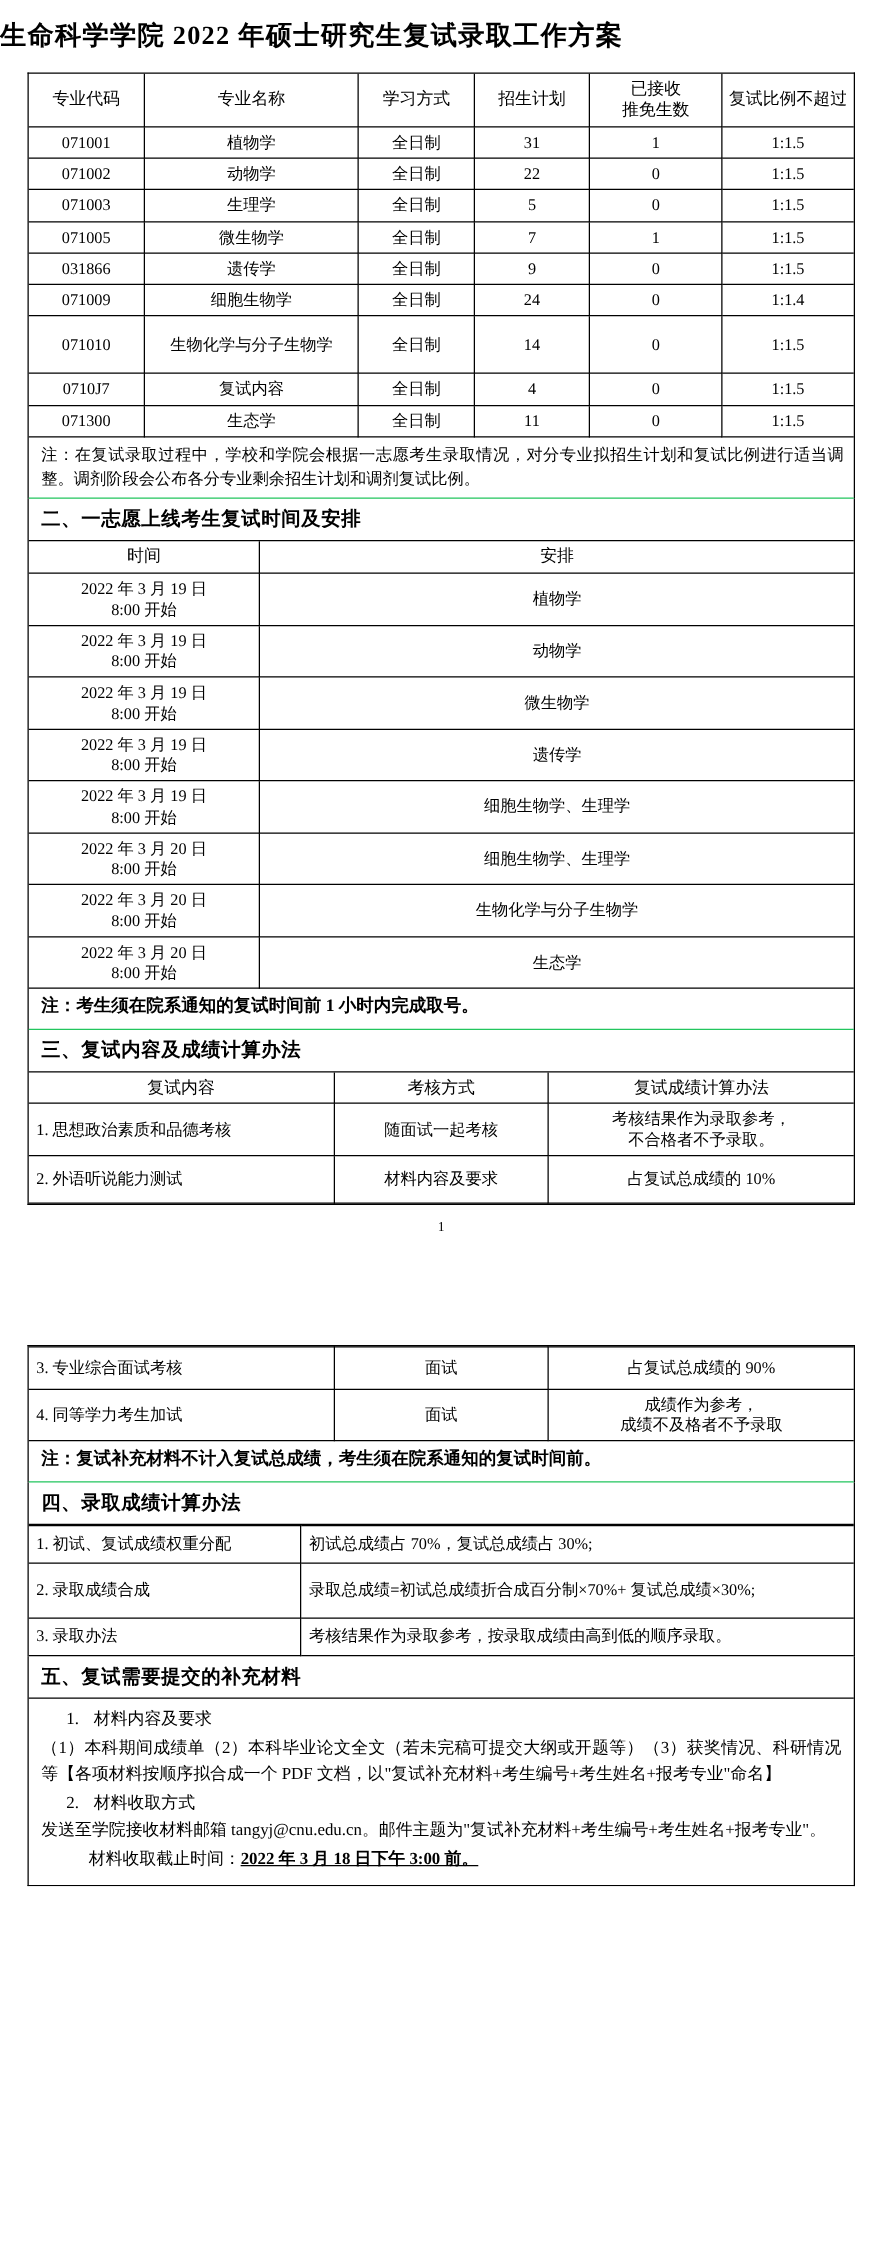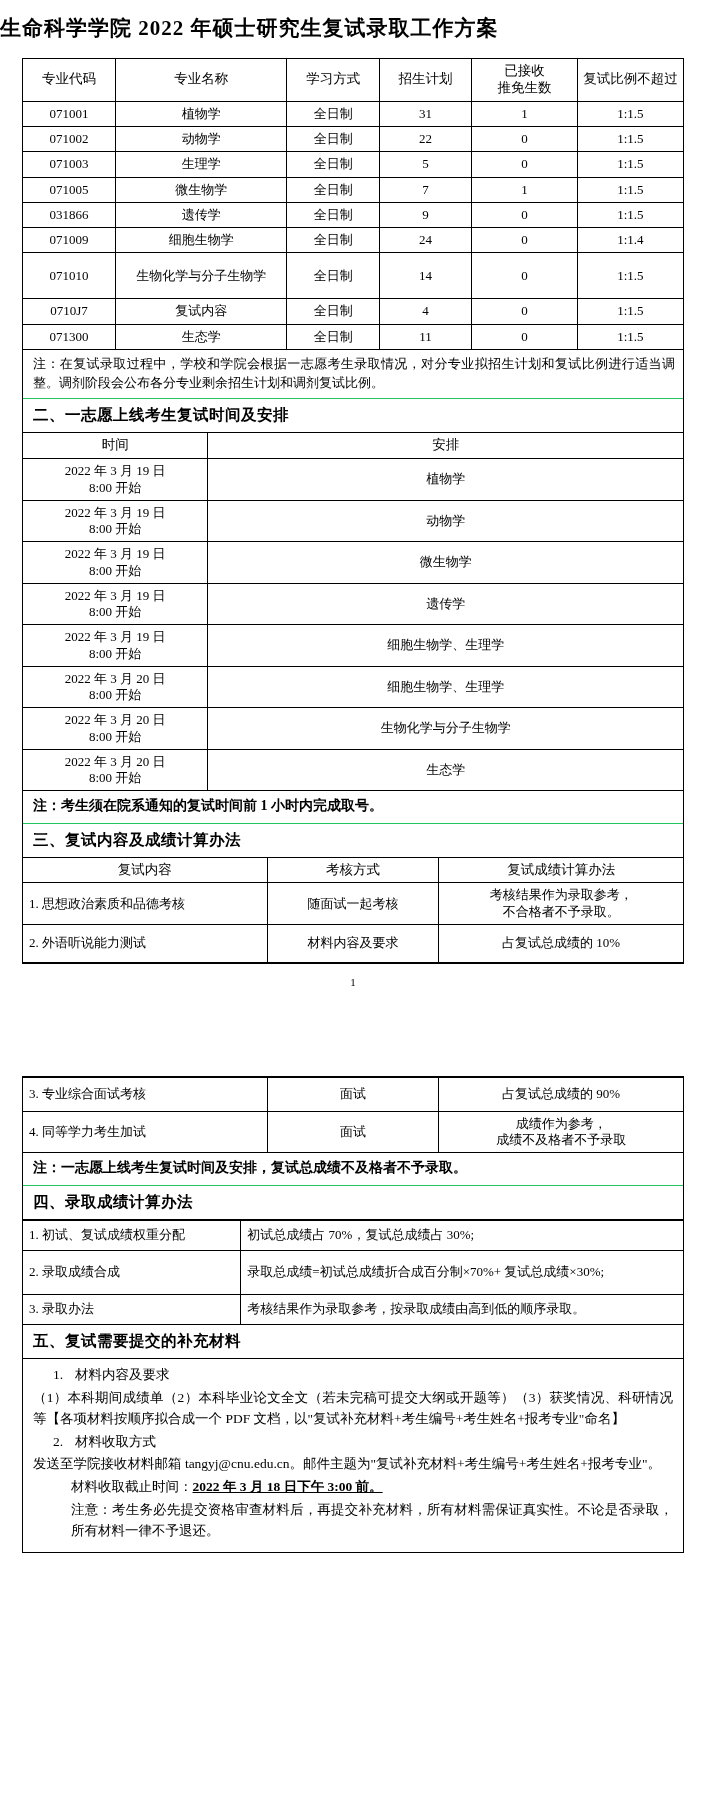--- a/index.html
+++ b/index.html
@@ -330,21 +330,21 @@
         <tr style="height:40px">
           <td class="tbl-left">4. 同等学力考生加试</td>
           <td>面试</td>
           <td>
             <div>成绩作为参考，</div>
             <div>成绩不及格者不予录取</div>
           </td>
         </tr>
       </tbody>
     </table>
-    <div class="note note-b">注：一志愿上线考生复试时间及安排，复试总成绩不及格者不予录取。</div>
+    <div class="note note-b">注：复试补充材料不计入复试总成绩，考生须在院系通知的复试时间前。</div>
   </div>
 
   <div class="sheet" style="border-top:none;">
     <div class="section-head">四、录取成绩计算办法</div>
     <table class="grid outer-none">
       <colgroup>
           <col style="width:33%">
           <col style="width:67%">
         </colgroup>
       <tbody>
@@ -373,16 +373,15 @@
       </p>
       <p style="text-align:justify; text-indent:0;">（1）本科期间成绩单（2）本科毕业论文全文（若未完稿可提交大纲或开题等）（3）获奖情况、科研情况等【各项材料按顺序拟合成一个 PDF 文档，以"复试补充材料+考生编号+考生姓名+报考专业"命名】</p>
       <p class="ol-item">
         <span class="ol-num">2.</span>
         <span style="padding-left:22px">材料收取方式</span>
       </p>
       <p style="text-align:justify;">发送至学院接收材料邮箱 tangyj@cnu.edu.cn。邮件主题为"复试补充材料+考生编号+考生姓名+报考专业"。</p>
       <p style="padding-left:38px;">
         <span>材料收取截止时间：</span><u class="uline">2022 年 3 月 18 日下午 3:00 前。</u>
       </p>
-      <p style="padding-left:38px; text-align:justify;">注意：考生务必先提交资格审查材料后，再提交补充材料，所有材料需保证真实性。不论是否录取，所有材料一律不予退还。</p>
     </div>
   </div>
 </div>
 
 </body></html>

